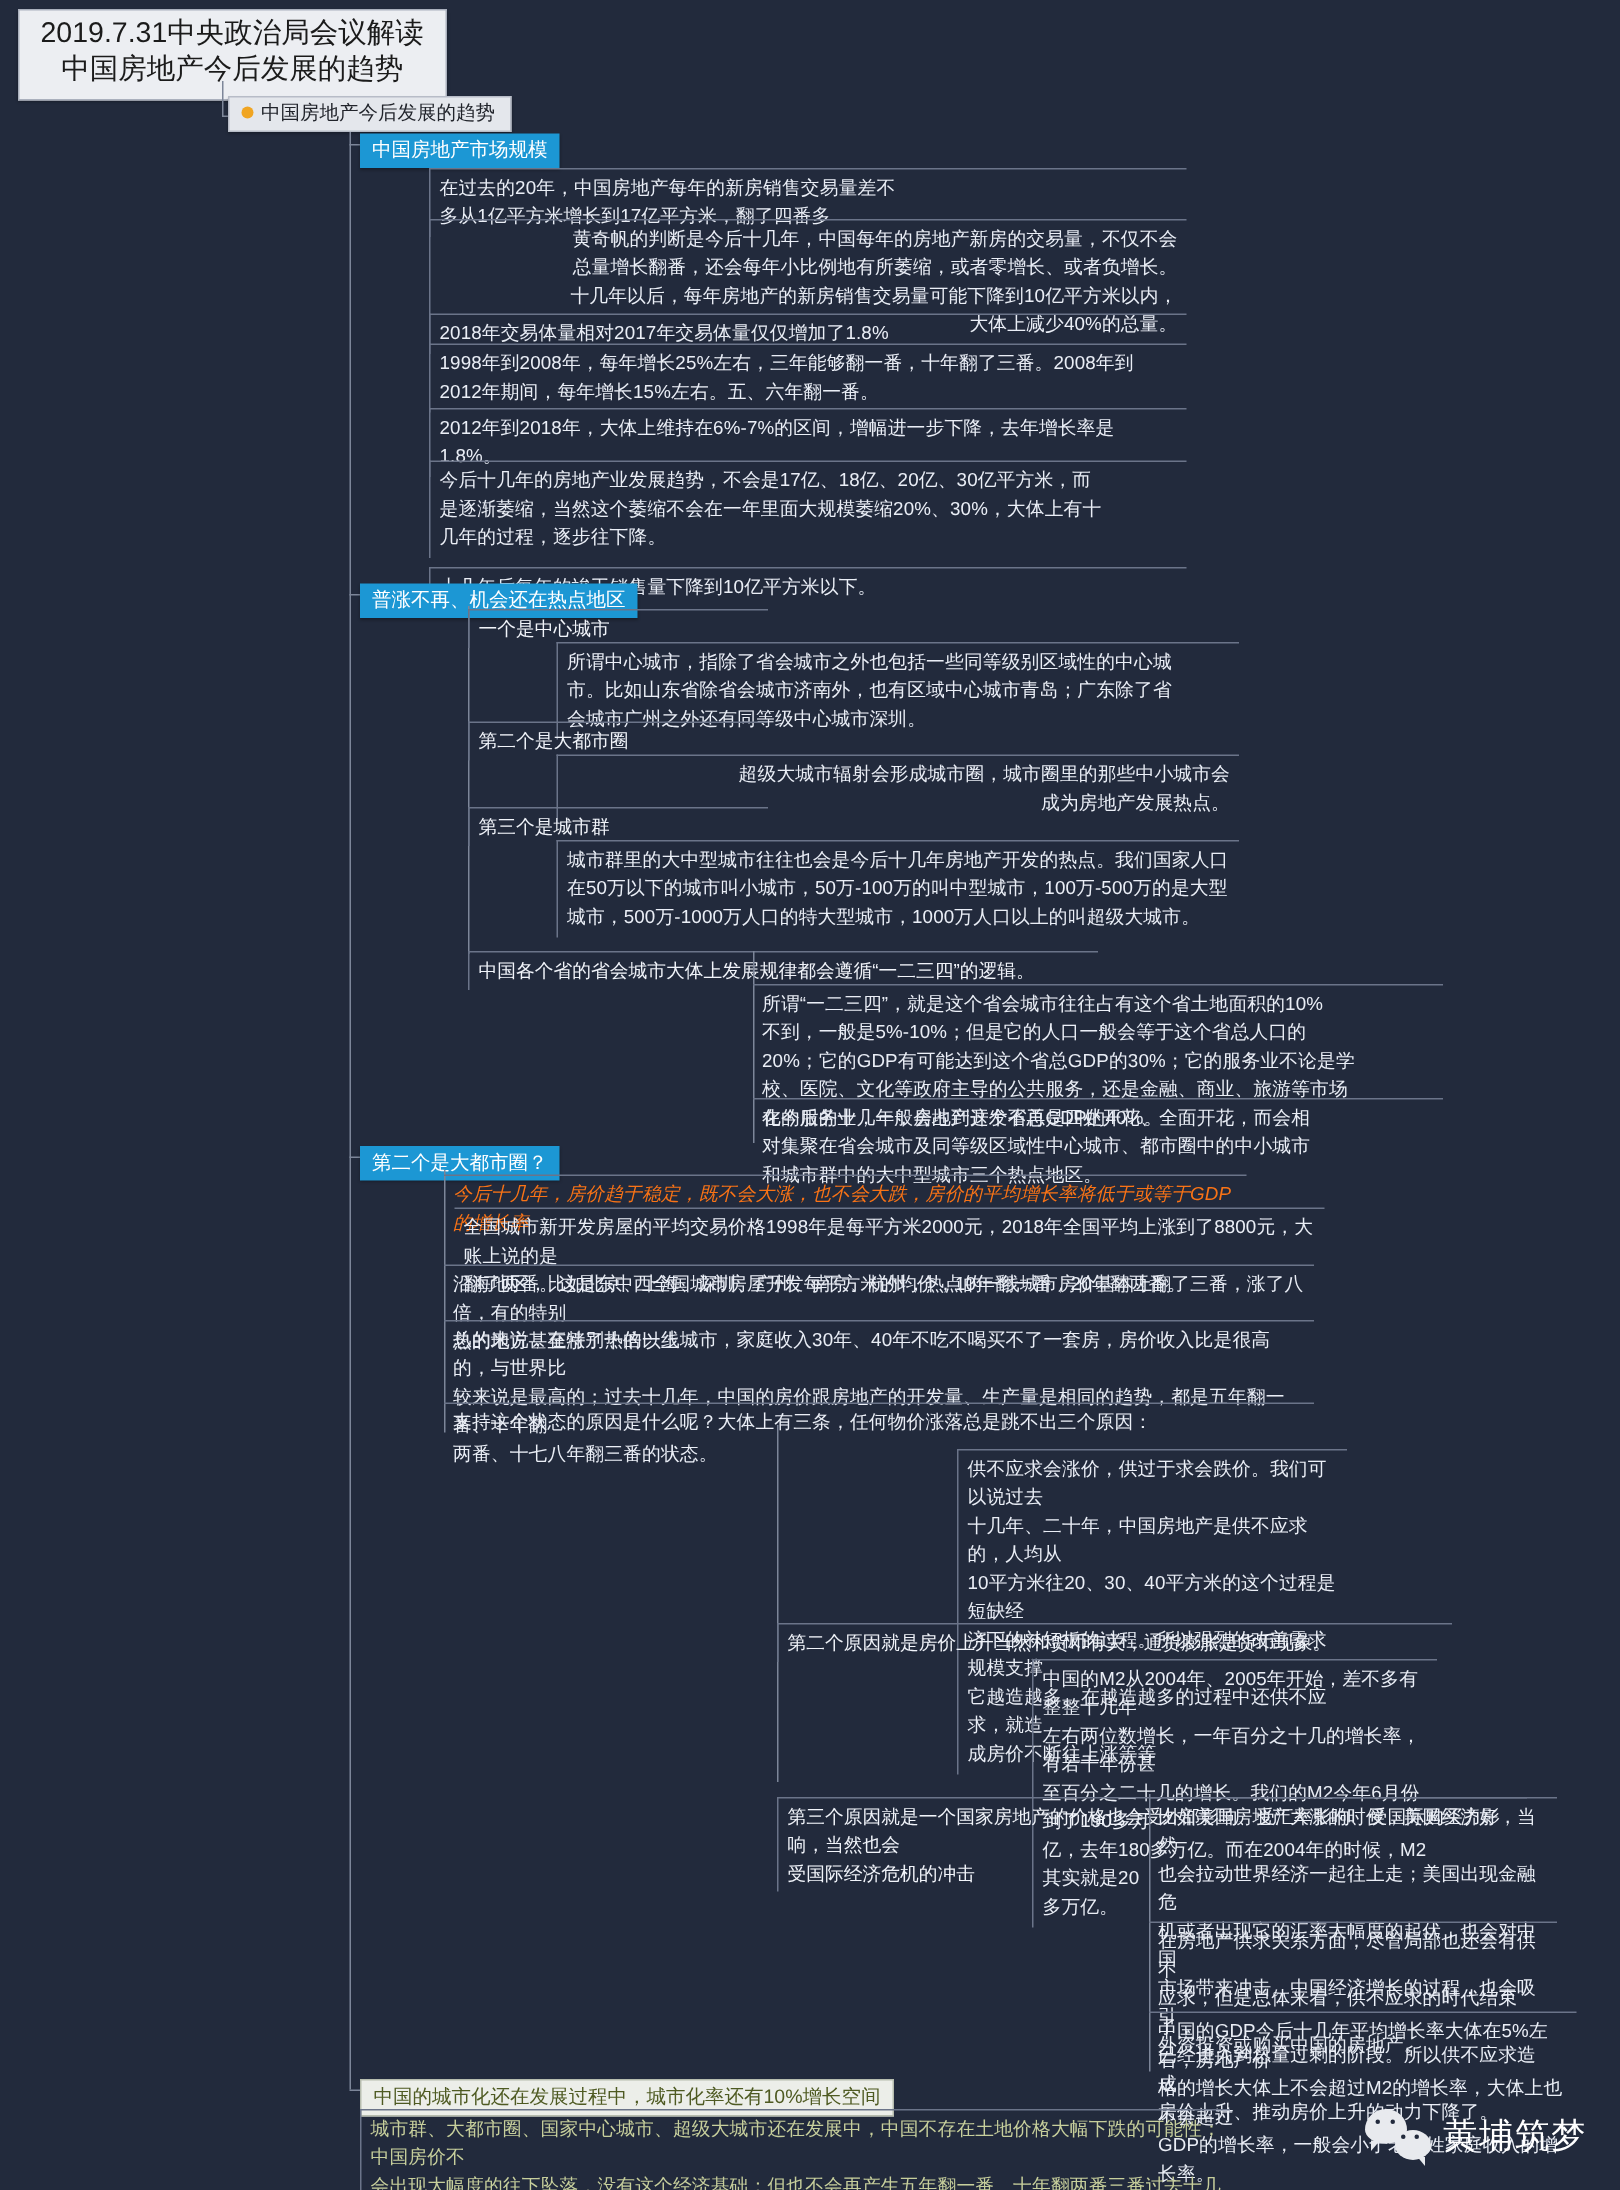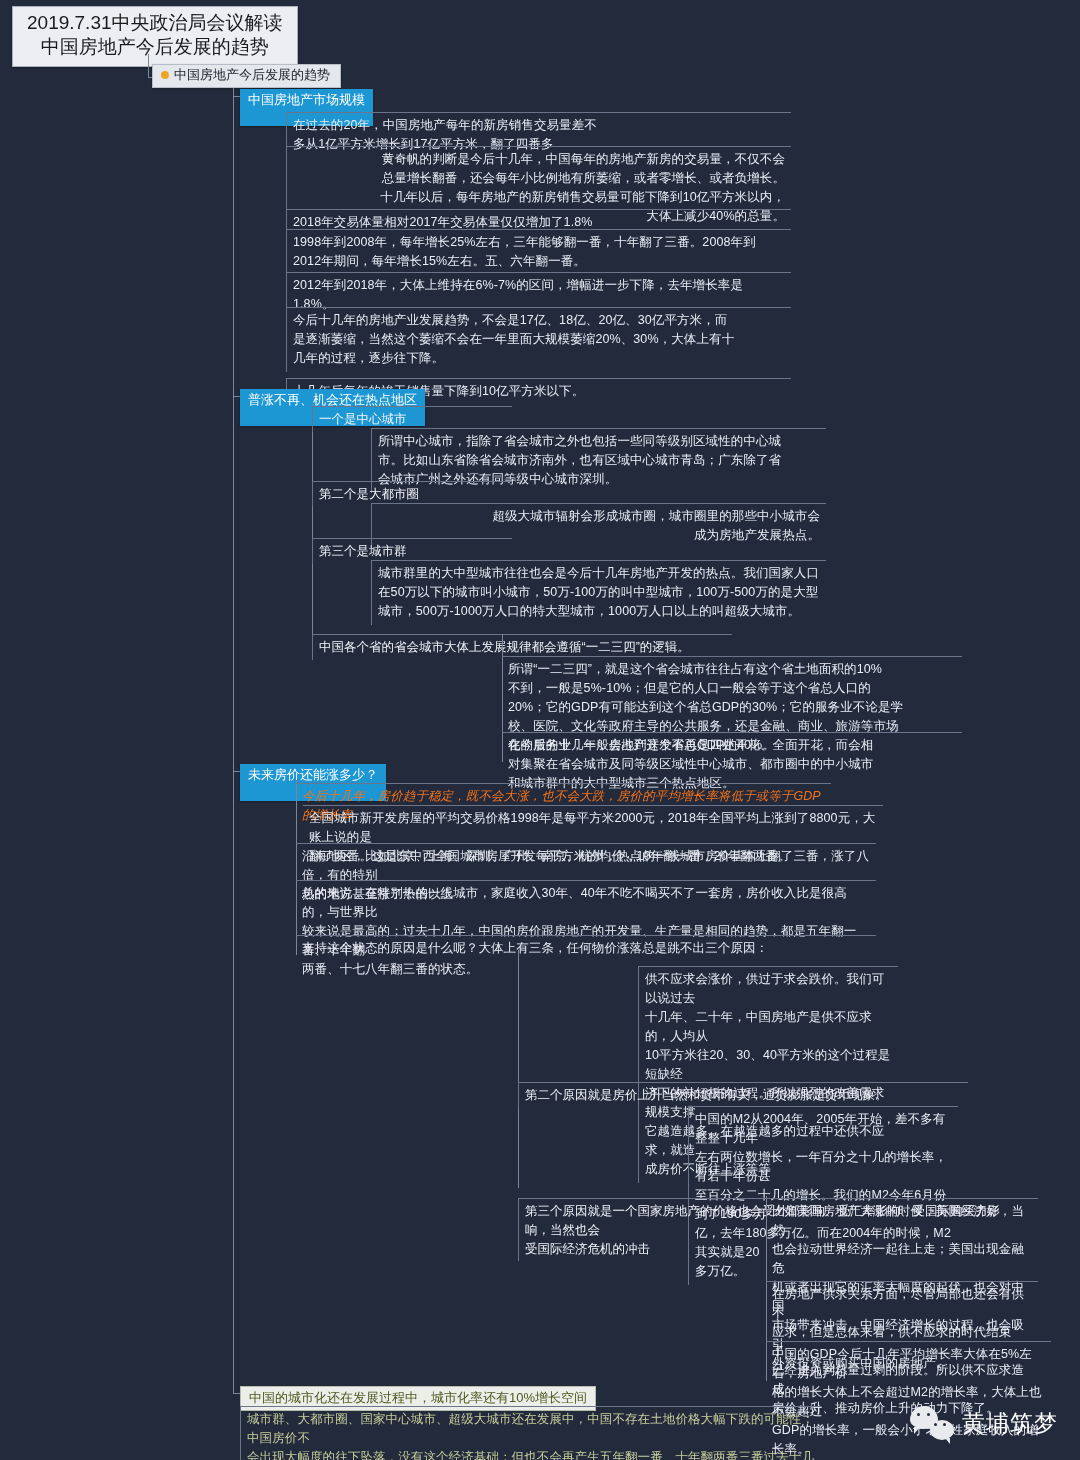--- a/index.html
+++ b/index.html
@@ -40,21 +40,21 @@
 
   
   .vline{position:absolute;width:1px;background:#7d8699;}
   .hline{position:absolute;height:1px;background:#7d8699;}
 
   
   .chip{
     position:absolute;
     background:#1c97d4;color:#ffffff;
     font-size:13px;line-height:1.35;
-    padding:2px 8px 17px 8px;
+    padding:2px 8px 3px 8px;
     white-space:nowrap;
     box-shadow:0 1px 2px rgba(0,0,0,.3);
   }
   .chip-green{
     position:absolute;
     background:#eceee9;color:#4e5a22;
     font-size:13px;line-height:1.35;
     padding:2px 8px 3px 8px;
     white-space:nowrap;
     border:1px solid #b6bcae;
@@ -177,21 +177,21 @@
   <div class="vline" style="left:502px;top:634px;height:128px;"></div>
   <div class="leaf no-left" style="left: 502px; top: 656px; width: 460px; white-space: pre-line;">所谓“一二三四”，就是这个省会城市往往占有这个省土地面积的10%
 不到，一般是5%-10%；但是它的人口一般会等于这个省总人口的
 20%；它的GDP有可能达到这个省总GDP的30%；它的服务业不论是学
 校、医院、文化等政府主导的公共服务，还是金融、商业、旅游等市场
 化的服务业，一般会占到这个省总GDP的40%。</div>
   <div class="leaf no-left" style="left: 502px; top: 713px; width: 460px; white-space: pre-line; margin-top: 19px;">在今后的十几年，房地产开发不再是四处开花、全面开花，而会相
 对集聚在省会城市及同等级区域性中心城市、都市圈中的中小城市
 和城市群中的大中型城市三个热点地区。</div>
 
-  <div class="chip" style="left:240px;top:764px;">未来房价还能涨多少？</div>
+  <div class="chip" style="left:240px;top:764px;">第二个是大都市圈？</div>
 
   <div class="vline" style="left:296px;top:780px;height:175px;"></div>
 
   <div class="leaf no-left yellow" style="left:296px;top:783px;width:535px;">今后十几年，房价趋于稳定，既不会大涨，也不会大跌，房价的平均增长率将低于或等于GDP的增长率</div>
   <div class="leaf no-left" style="left: 303px; top: 805px; width: 580px; white-space: pre-line;">全国城市新开发房屋的平均交易价格1998年是每平方米2000元，2018年全国平均上涨到了8800元，大账上说的是
 翻了两番。这是东中西全国城市房屋开发每平方米的均价，10年翻一番，20年翻两番。</div>
   <div class="leaf no-left" style="left: 296px; top: 843px; width: 580px; white-space: pre-line;">沿海地区，比如北京、上海、深圳、广州、南京、杭州，热点的一线城市房价基本上翻了三番，涨了八倍，有的特别
 热的地方甚至涨了十倍以上</div>
   <div class="leaf no-left" style="left: 296px; top: 880px; width: 580px; white-space: pre-line;">总的来说，在特别热的一线城市，家庭收入30年、40年不吃不喝买不了一套房，房价收入比是很高的，与世界比
 较来说是最高的；过去十几年，中国的房价跟房地产的开发量、生产量是相同的趋势，都是五年翻一番、十年翻

